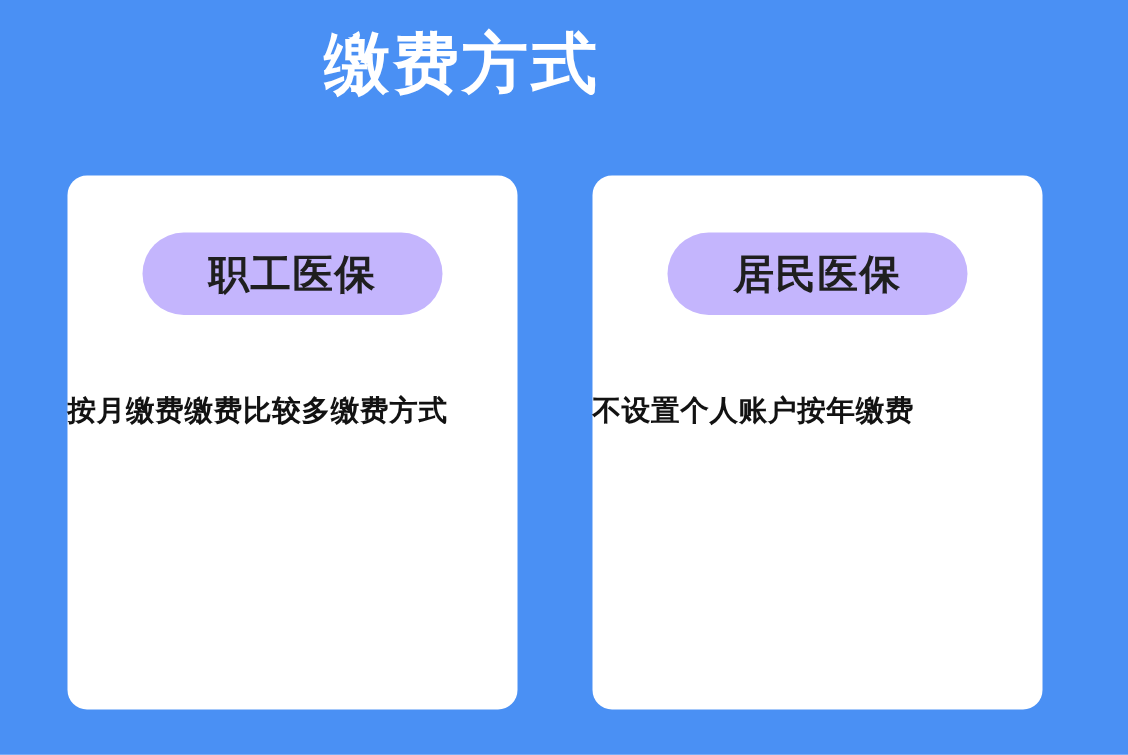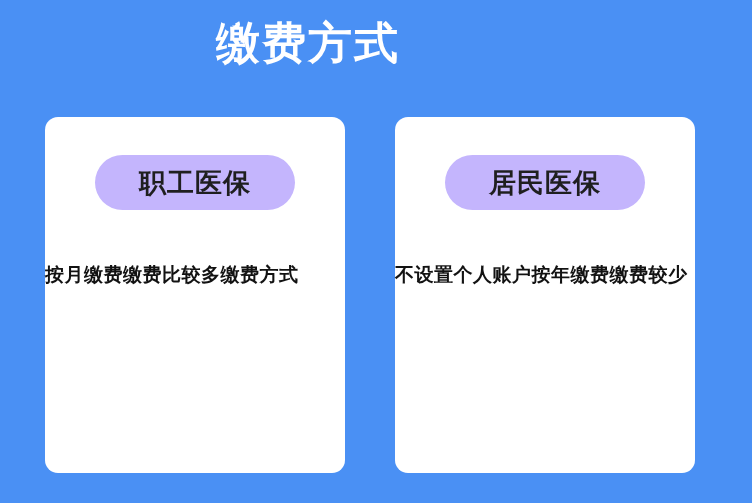--- a/index.html
+++ b/index.html
@@ -100,18 +100,17 @@
         <div class="card-item">缴费比较多</div>
         <div class="card-item">缴费方式</div>
       </div>
     </div>
 
     <div class="card">
       <div class="card-pill">居民医保</div>
       <div class="card-items">
         <div class="card-item">不设置个人账户</div>
         <div class="card-item">按年缴费</div>
-        <div class="card-item">缴费较少</div>
       </div>
     </div>
 
   </div>
 </div>
 
 </body></html>

